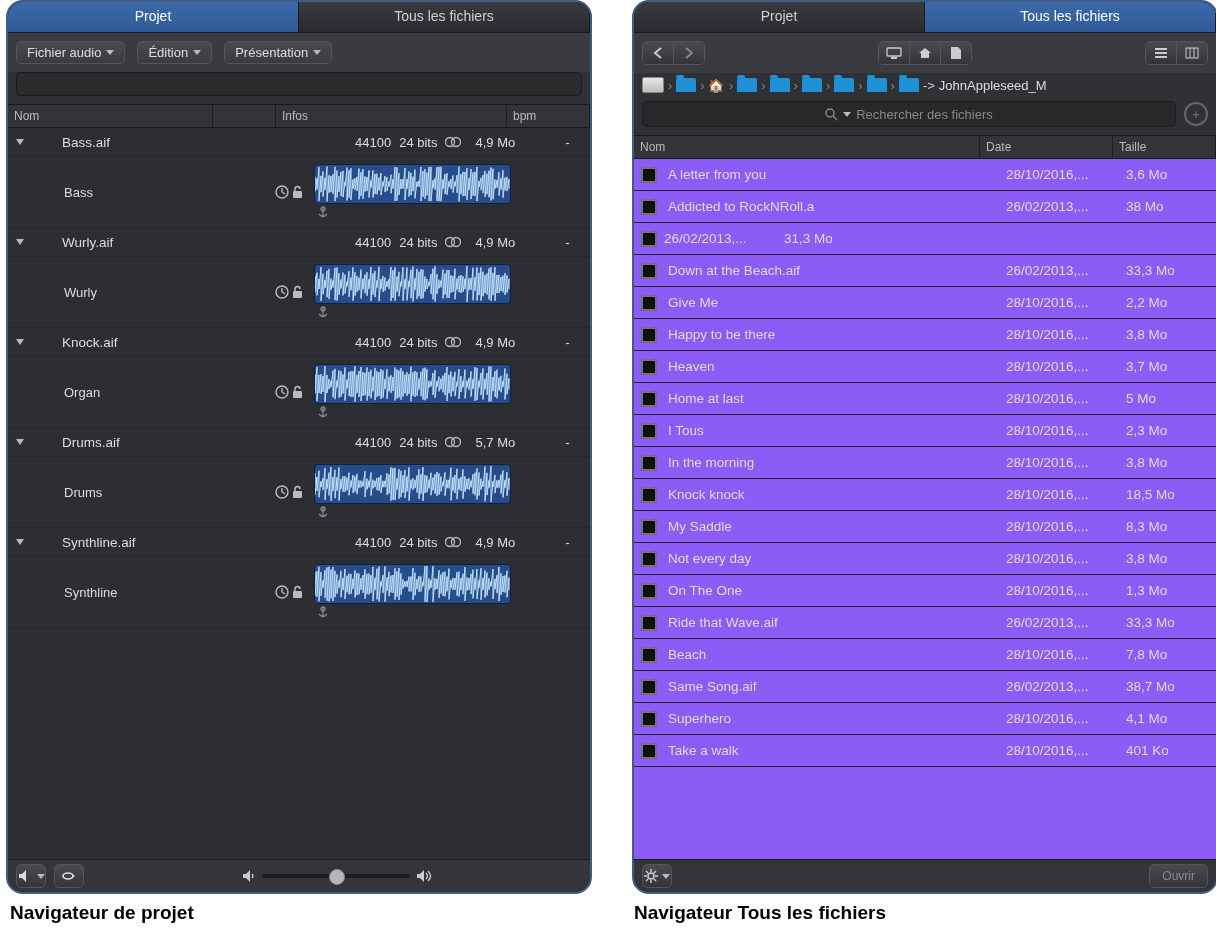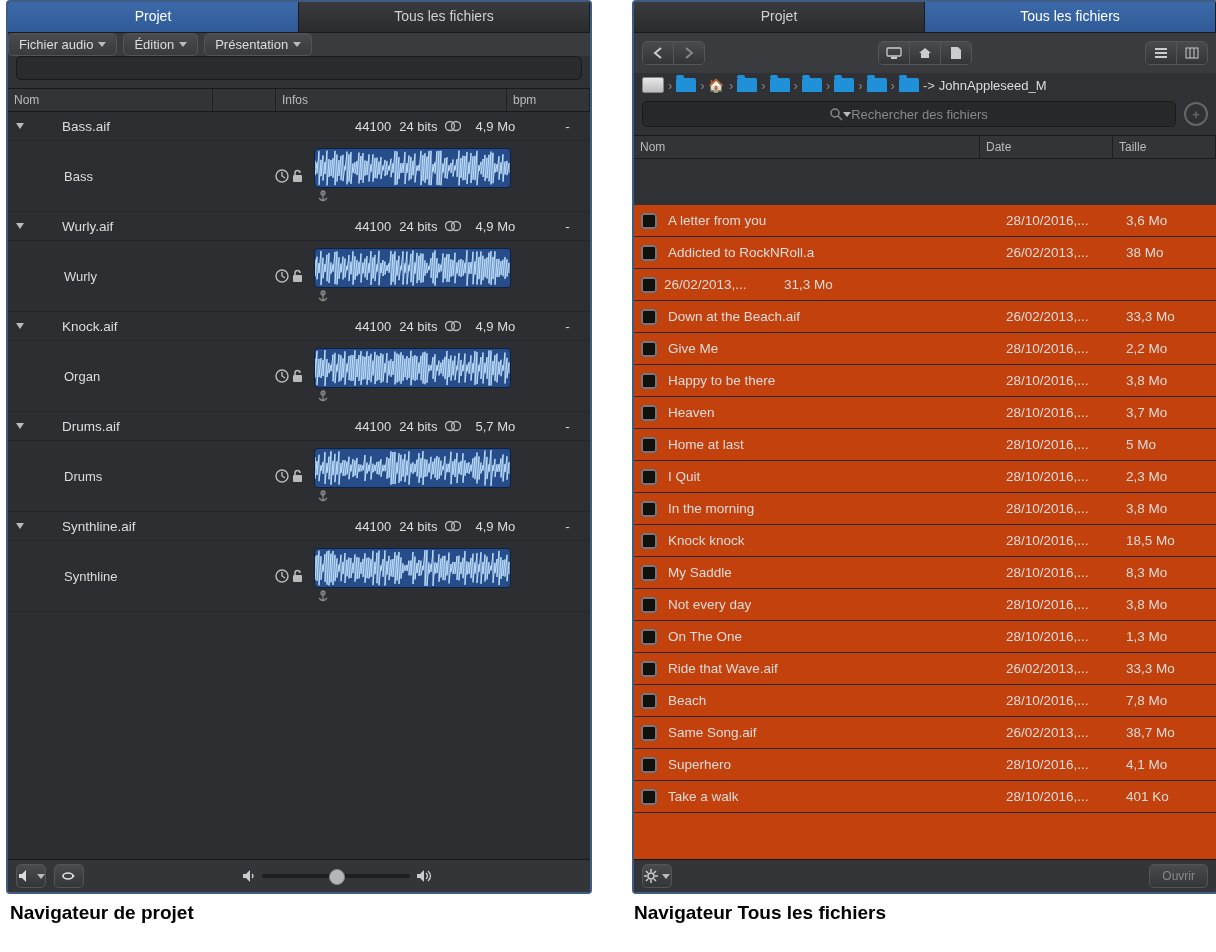--- a/index.html
+++ b/index.html
@@ -1,23 +1,23 @@
 <!DOCTYPE html>
 <html><head>
 <meta charset="utf-8">
 <style>
   html,body{margin:0;padding:0;background:#fff;font-family:-apple-system,Helvetica,Arial,sans-serif;font-size:13px;color:#ddd;}
   .stage{width:1216px;height:952px;position:relative;}
-  .panel{position:absolute;top:0;width:582px;height:890px;background:#2f3134;border:2px solid #3f5c84;border-radius:4px;overflow:hidden;display:flex;flex-direction:column;}
+  .panel{position:absolute;top:0;width:582px;height:890px;background:#2f3134;border:2px solid #3f5c84;border-radius:17px;overflow:hidden;display:flex;flex-direction:column;}
   #panel-left{left:6px;}
   #panel-right{left:632px;}
   .tabbar{display:flex;height:30px;background:#2d2e31;border-bottom:1px solid #1a1a1a;}
   .tab{flex:1;text-align:center;line-height:28px;font-size:14px;color:#d0d0d0;border-right:1px solid #1b1b1b;background:linear-gradient(#3a3b3e,#2a2b2d);}
   .tab.active{background:linear-gradient(#3c69aa,#305b97);color:#fff;}
-  .toolbar{display:flex;gap:6px;background:#3a3b3e;flex-wrap:wrap;}
+  .toolbar{display:flex;gap:12px;padding:8px;background:#3a3b3e;flex-wrap:wrap;}
   .pop{display:flex;align-items:center;gap:5px;padding:3px 10px;background:linear-gradient(#4a4b4e,#3a3b3e);border:1px solid #555;border-radius:5px;font-size:13px;color:#ddd;}
   .chev{width:0;height:0;border-left:4px solid transparent;border-right:4px solid transparent;border-top:5px solid #bbb;}
   .searchbar{margin:0 8px 8px 8px;height:22px;background:#2a2b2d;border:1px solid #1a1a1a;border-radius:5px;}
   .colhdr{display:flex;background:#333437;border-top:1px solid #1a1a1a;border-bottom:1px solid #1a1a1a;font-size:12px;color:#bbb;}
   .colhdr > div{padding:4px 6px;border-right:1px solid #1f1f1f;}
   .list{flex:1;overflow:auto;background:#2d2e31;}
   .group{display:flex;align-items:center;height:28px;border-bottom:1px solid #252628;font-size:13.5px;gap:32px;}
   .tri{margin:0 6px 0 8px;width:0;height:0;border-left:4px solid transparent;border-right:4px solid transparent;border-top:6px solid #bbb;}
   .regrow{display:flex;align-items:center;height:70px;border-bottom:1px solid #252628;}
   .regname{width:200px;padding-left:56px;}
@@ -34,25 +34,25 @@
   
   .navbar{display:flex;align-items:center;gap:8px;padding:8px;background:#3a3b3e;}
   .seg{display:flex;border:1px solid #555;border-radius:5px;overflow:hidden;}
   .seg .btn{border:none;border-radius:0;min-width:30px;}
   .seg .btn + .btn{border-left:1px solid #555;}
   .crumbs{display:flex;align-items:center;gap:4px;padding:4px 8px 8px 8px;font-size:13px;color:#ccc;white-space:nowrap;overflow:hidden;}
   .fld{width:20px;height:14px;background:#2091d8;border-radius:2px 2px 0 0;position:relative;}
   .fld:before{content:"";position:absolute;top:-3px;left:0;width:8px;height:3px;background:#2091d8;border-radius:2px 2px 0 0;}
   .crumbsep{color:#888;}
   .searchrow{display:flex;align-items:center;gap:8px;padding:0 8px 8px 8px;}
-  .sfield{flex:1;height:24px;background:#27282a;border:1px solid #1b1b1b;border-radius:5px;display:flex;align-items:center;justify-content:center;color:#888;}
+  .sfield{flex:1;height:24px;background:#27282a;border:1px solid #1b1b1b;border-radius:5px;display:flex;align-items:center;justify-content:center;color:#888;gap:5px;}
   .plus{width:20px;height:20px;border-radius:50%;border:2px solid #666;display:flex;align-items:center;justify-content:center;color:#666;font-weight:700;}
   .fhdr{display:flex;background:#333437;border-top:1px solid #1a1a1a;border-bottom:1px solid #1a1a1a;font-size:12px;color:#bbb;}
   .fhdr > div{padding:4px 6px;border-right:1px solid #1f1f1f;}
-  .flist{flex:1;overflow:auto;background:#c2410c;margin-top:46px;}
+  .flist{flex:1;overflow:auto;background:#8b5cf6;}
   .frow{display:flex;align-items:center;height:31px;border-bottom:1px solid #262729;font-size:13.5px;}
   .fico{width:30px;display:flex;align-items:center;justify-content:center;}
   .fico .dot{width:16px;height:16px;border-radius:3px;background:#111;box-shadow:inset 0 0 0 2px #777;}
   .fname{flex:1;min-width:0;overflow:hidden;text-overflow:ellipsis;white-space:nowrap;padding-left:4px;}
   .fdate{width:120px;overflow:hidden;text-overflow:ellipsis;white-space:nowrap;}
   .fsize{width:90px;}
   .hd{width:20px;height:14px;border-radius:2px;background:linear-gradient(#e8e8e8,#bcbcbc);border:1px solid #888;}
   svg{display:block;}
 </style>
 </head>
@@ -458,21 +458,21 @@
             <div class="dot"></div>
           </div>
     <div class="fname">Home at last</div>
     <div class="fdate">28/10/2016,...</div>
     <div class="fsize">5 Mo</div>
         </div>
         <div class="frow">
           <div class="fico">
             <div class="dot"></div>
           </div>
-    <div class="fname">I Quit</div>
+    <div class="fname">I Tous</div>
     <div class="fdate">28/10/2016,...</div>
     <div class="fsize">2,3 Mo</div>
         </div>
         <div class="frow">
           <div class="fico">
             <div class="dot"></div>
           </div>
     <div class="fname">In the morning</div>
     <div class="fdate">28/10/2016,...</div>
     <div class="fsize">3,8 Mo</div>

